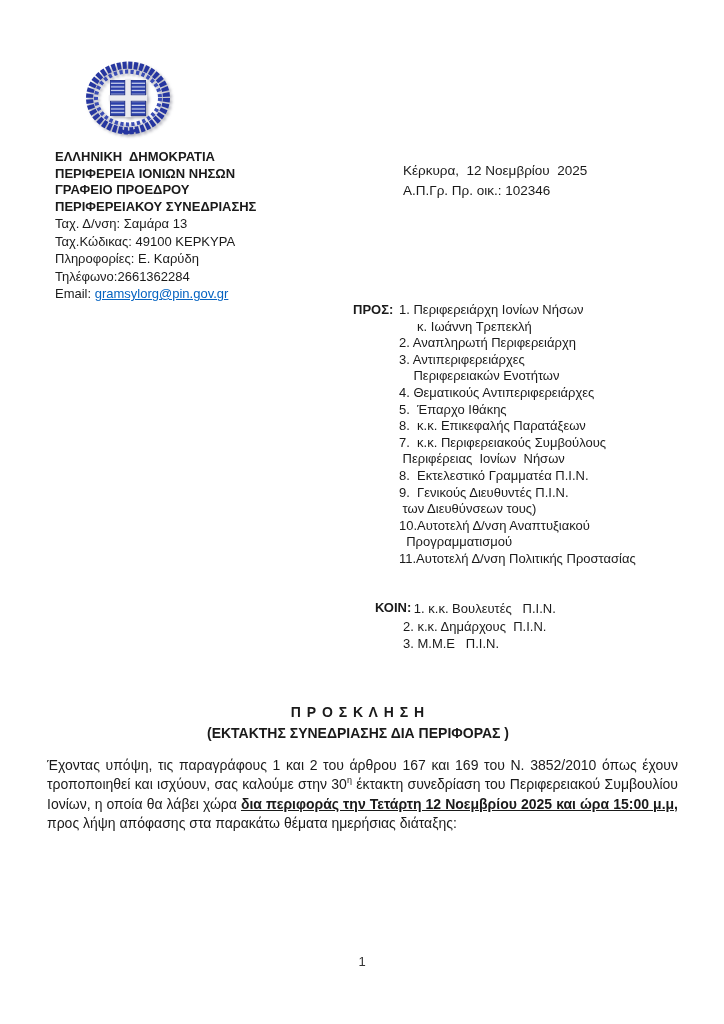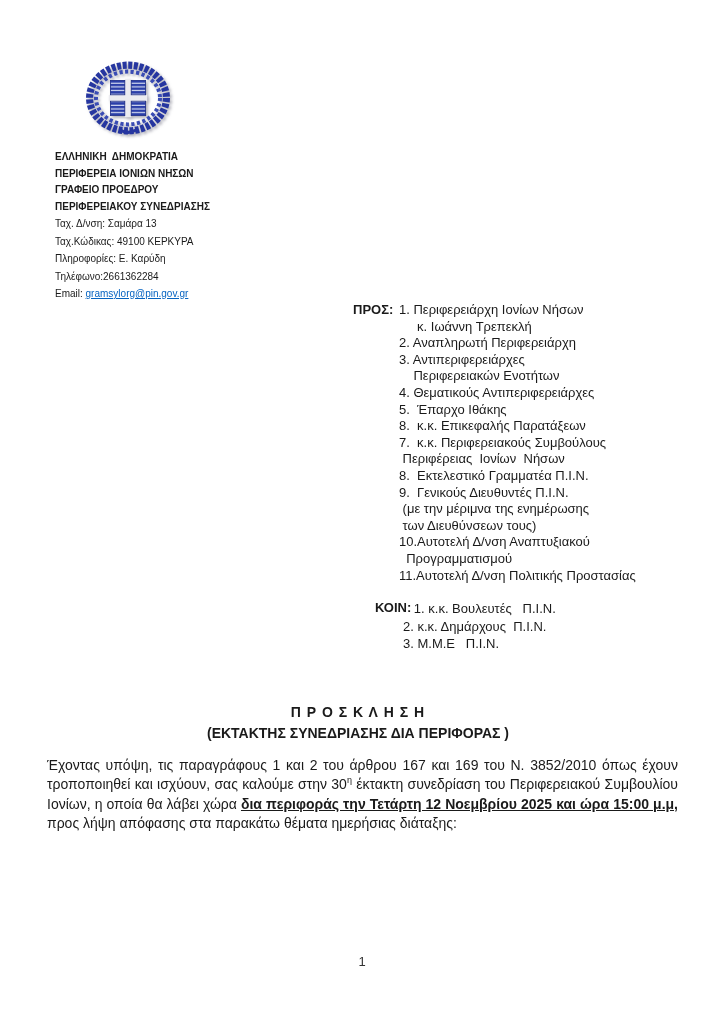--- a/index.html
+++ b/index.html
@@ -8,21 +8,21 @@
     width:724px; height:1024px;
     margin:0 auto;
     background:#ffffff;
     font-family:"Liberation Sans", sans-serif;
     color:#1a1a1a;
     overflow:hidden;
   }
   .emblem { position:absolute; left:84px; top:56px; width:88px; height:84px; }
   .emblem svg { width:100%; height:100%; filter:drop-shadow(2px 2px 1.5px rgba(110,110,125,0.55)); }
 
-  .org-block { position:absolute; left:55px; top:149px; font-size:10px; }
+  .org-block { position:absolute; left:55px; top:149px; font-size:13px; }
   .org-lines div { white-space:pre; font-weight:bold; line-height:16.6px; }
   .contact-lines div { white-space:pre; line-height:17.4px; }
   .email-line { line-height:17.4px; white-space:pre; }
   .email-line a { color:#0563c1; text-decoration:underline; cursor:pointer; }
 
   .date-block { position:absolute; left:403px; top:161px; font-size:13.5px; }
   .date-block div { white-space:pre; line-height:20px; }
 
   .pros-label { position:absolute; left:353px; top:302px; font-size:13px; font-weight:bold; white-space:pre; }
   .pros-list  { position:absolute; left:399px; top:302px; font-size:13px; }
@@ -85,36 +85,39 @@
       </div>
     <div class="contact-lines">
         <div>Ταχ. Δ/νση: Σαμάρα 13</div>
         <div>Ταχ.Κώδικας: 49100 ΚΕΡΚΥΡΑ</div>
         <div>Πληροφορίες: Ε. Καρύδη</div>
         <div>Τηλέφωνο:2661362284</div>
       </div>
     <div class="email-line"><span>Email: </span><a>gramsylorg@pin.gov.gr</a></div>
   </div>
 
+  <div class="date-block">
+    <div>Κέρκυρα,  12 Νοεμβρίου  2025</div>
+    <div>Α.Π.Γρ. Πρ. οικ.: 102346</div>
+  </div>
 
   <div class="pros-label">ΠΡΟΣ:</div>
   <div class="pros-list">
       <div>1. Περιφερειάρχη Ιονίων Νήσων</div>
       <div>     κ. Ιωάννη Τρεπεκλή</div>
       <div>2. Αναπληρωτή Περιφερειάρχη</div>
       <div>3. Αντιπεριφερειάρχες</div>
       <div>    Περιφερειακών Ενοτήτων</div>
       <div>4. Θεματικούς Αντιπεριφερειάρχες</div>
       <div>5.  Έπαρχο Ιθάκης</div>
       <div>8.  κ.κ. Επικεφαλής Παρατάξεων</div>
       <div>7.  κ.κ. Περιφερειακούς Συμβούλους</div>
       <div> Περιφέρειας  Ιονίων  Νήσων</div>
       <div>8.  Εκτελεστικό Γραμματέα Π.Ι.Ν.</div>
       <div>9.  Γενικούς Διευθυντές Π.Ι.Ν.</div>
-      <div> (με την μέριμνα της ενημέρωσης</div>
       <div> των Διευθύνσεων τους)</div>
       <div>10.Αυτοτελή Δ/νση Αναπτυξιακού</div>
       <div>  Προγραμματισμού</div>
       <div>11.Αυτοτελή Δ/νση Πολιτικής Προστασίας</div>
     </div>
 
   <div class="koin-label">ΚΟΙΝ:</div>
   <div class="koin-list">
       <div>   1. κ.κ. Βουλευτές   Π.Ι.Ν.</div>
       <div>2. κ.κ. Δημάρχους  Π.Ι.Ν.</div>

